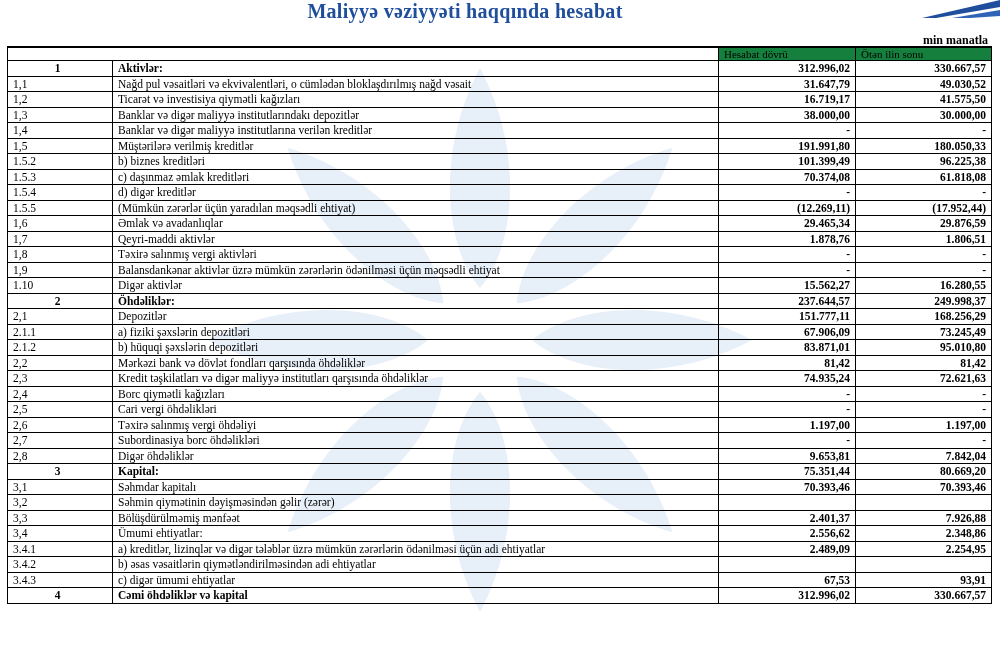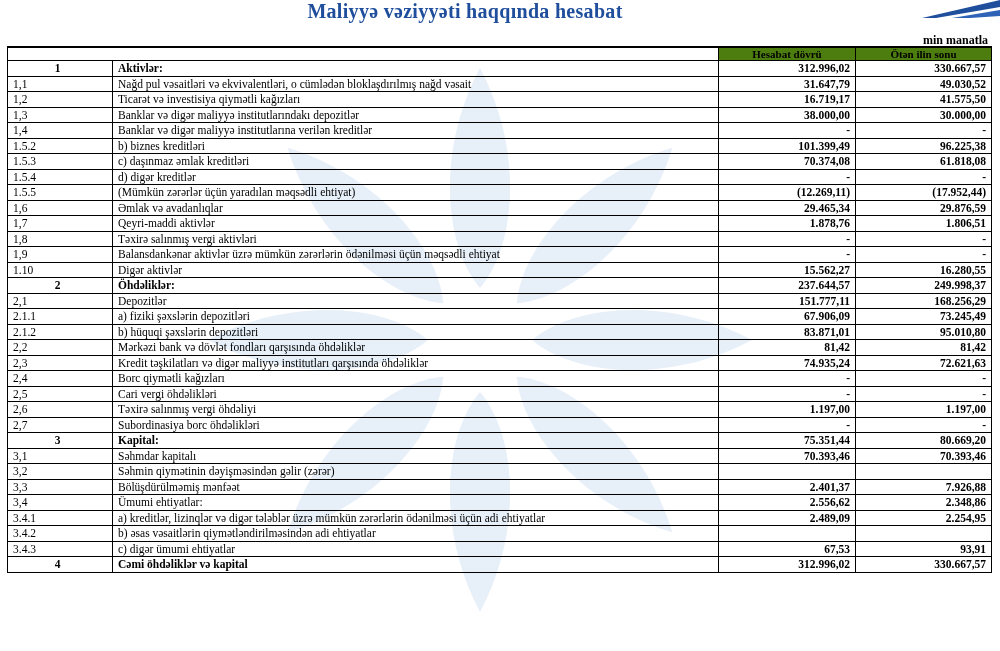--- a/index.html
+++ b/index.html
@@ -65,23 +65,23 @@
   table.fin td {
     height: 14.5px;
     padding: 0 5px;
     line-height: 14px;
     white-space: nowrap;
     overflow: hidden;
     background: transparent;
   }
   .th-blank { background: transparent; }
   .th-val {
-    background: #4d7c0f;
-    text-align: center;
-    font-weight: bold;
+    background: #15803d;
+    text-align: left;
+    font-weight: normal;
     font-size: 11px;
   }
   td.c-no   { text-align: left; padding-left: 13px; }
   td.c-label{ text-align: left; padding-left: 8px; }
   td.c-val  {
     text-align: right;
     font-weight: bold;
     background: #B8D0E8;
     padding-right: 6px;
   }
@@ -152,20 +152,26 @@
         <td class="c-val">38.000,00</td>
         <td class="c-val">30.000,00</td>
       </tr>
       <tr>
         <td class="c-no">1,4</td>
         <td class="c-label">Banklar və digər maliyyə institutlarına verilən kreditlər</td>
         <td class="c-val">-</td>
         <td class="c-val">-</td>
       </tr>
       <tr>
+        <td class="c-no">1,5</td>
+        <td class="c-label">Müştərilərə verilmiş kreditlər</td>
+        <td class="c-val">191.991,80</td>
+        <td class="c-val">180.050,33</td>
+      </tr>
+      <tr>
         <td class="c-no">1.5.2</td>
         <td class="c-label">b) biznes kreditləri</td>
         <td class="c-val">101.399,49</td>
         <td class="c-val">96.225,38</td>
       </tr>
       <tr>
         <td class="c-no">1.5.3</td>
         <td class="c-label">c) daşınmaz əmlak kreditləri</td>
         <td class="c-val">70.374,08</td>
         <td class="c-val">61.818,08</td>
@@ -265,20 +271,26 @@
         <td class="c-label">Təxirə salınmış vergi öhdəliyi</td>
         <td class="c-val">1.197,00</td>
         <td class="c-val">1.197,00</td>
       </tr>
       <tr>
         <td class="c-no">2,7</td>
         <td class="c-label">Subordinasiya borc öhdəlikləri</td>
         <td class="c-val">-</td>
         <td class="c-val">-</td>
       </tr>
+      <tr>
+        <td class="c-no">2,8</td>
+        <td class="c-label">Digər öhdəliklər</td>
+        <td class="c-val">9.653,81</td>
+        <td class="c-val">7.842,04</td>
+      </tr>
       <tr class="section">
         <td class="c-no">3</td>
         <td class="c-label">Kapital:</td>
         <td class="c-val">75.351,44</td>
         <td class="c-val">80.669,20</td>
       </tr>
       <tr>
         <td class="c-no">3,1</td>
         <td class="c-label">Səhmdar kapitalı</td>
         <td class="c-val">70.393,46</td>

